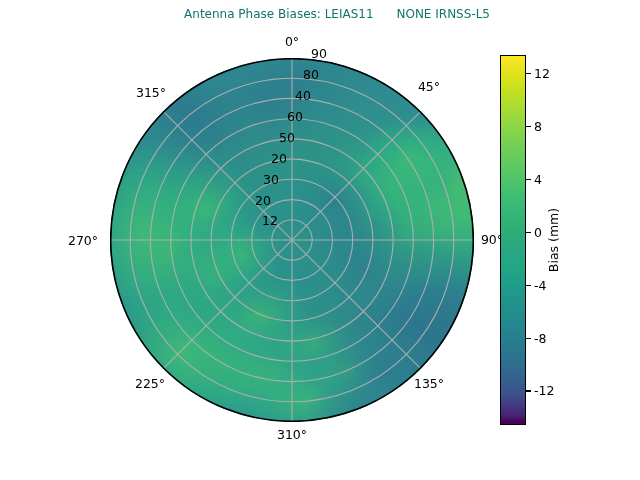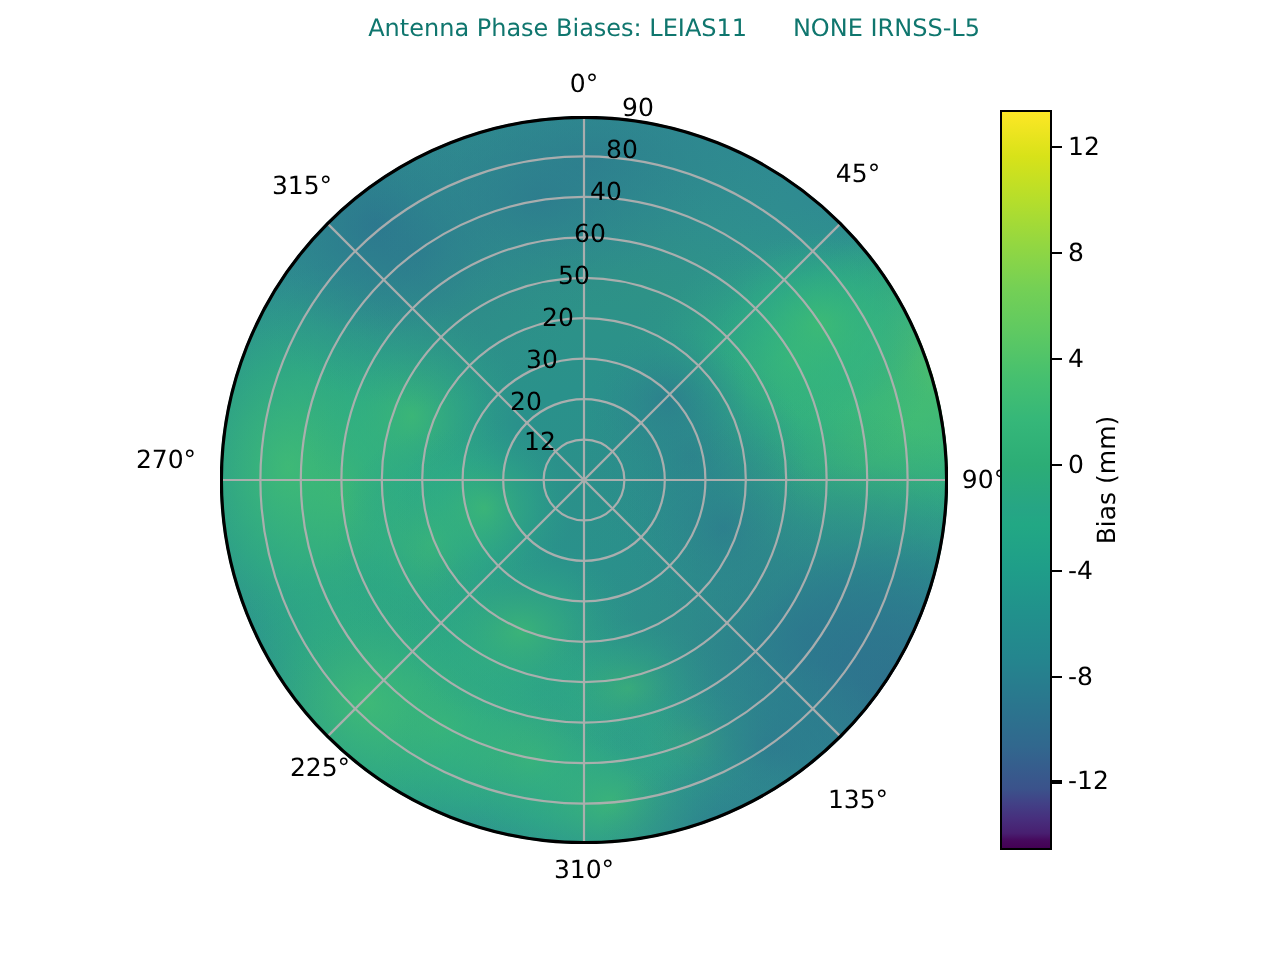--- a/index.html
+++ b/index.html
@@ -234,24 +234,24 @@
     <div class="r-label" style="left:161px; top:93px;">20</div>
     <div class="r-label" style="left:169px; top:72px;">50</div>
     <div class="r-label" style="left:177px; top:51px;">60</div>
     <div class="r-label" style="left:185px; top:30px;">40</div>
     <div class="r-label" style="left:193px; top:9px;">80</div>
     <div class="r-label" style="left:201px; top:-12px;">90</div>
 
     <div class="az-label" style="left:166px; top:-24px; width:32px;">0°</div>
     <div class="az-label" style="left:300px; top:21px;  width:38px;">45°</div>
     <div class="az-label" style="left:365px; top:174px; width:34px;">90°</div>
-    <div class="az-label" style="left:297px; top:318px; width:44px;margin-top:16px;">135°</div>
+    <div class="az-label" style="left:297px; top:318px; width:44px;">135°</div>
     <div class="az-label" style="left:158px; top:369px; width:48px;">310°</div>
-    <div class="az-label" style="left:28px;  top:318px; width:44px;">225°</div>
-    <div class="az-label" style="left:-49px; top:164px; width:44px;">270°</div>
+    <div class="az-label" style="left:18px;  top:318px; width:44px;">225°</div>
+    <div class="az-label" style="left:-49px; top:175px; width:44px;">270°</div>
     <div class="az-label" style="left:19px;  top:27px;  width:44px;text-align:center;">315°</div>
   </div>
 
   <div id="colorbar-wrap">
     <div id="colorbar-gradient" style="background: linear-gradient(to bottom,
             #fde725 0%,
             #d8e219 6%,
             #b5de2b 12%,
             #93d741 18%,
             #74d055 24%,

